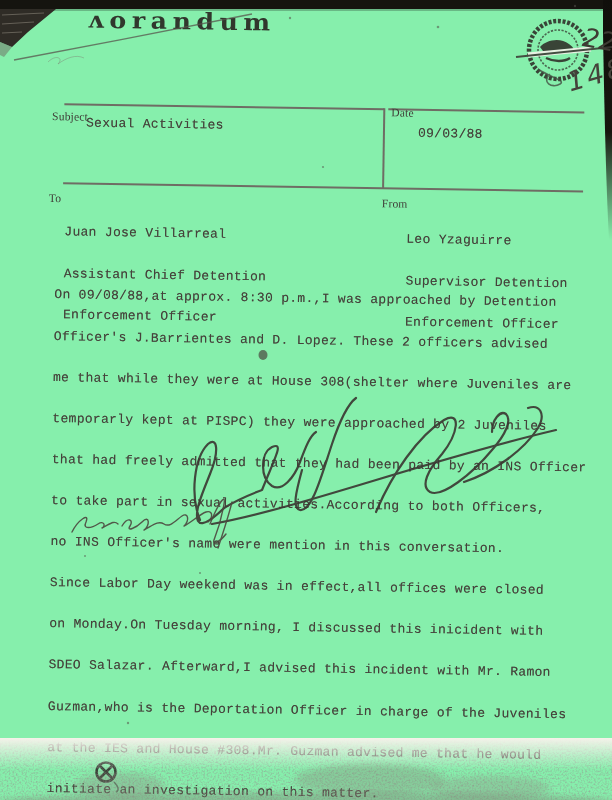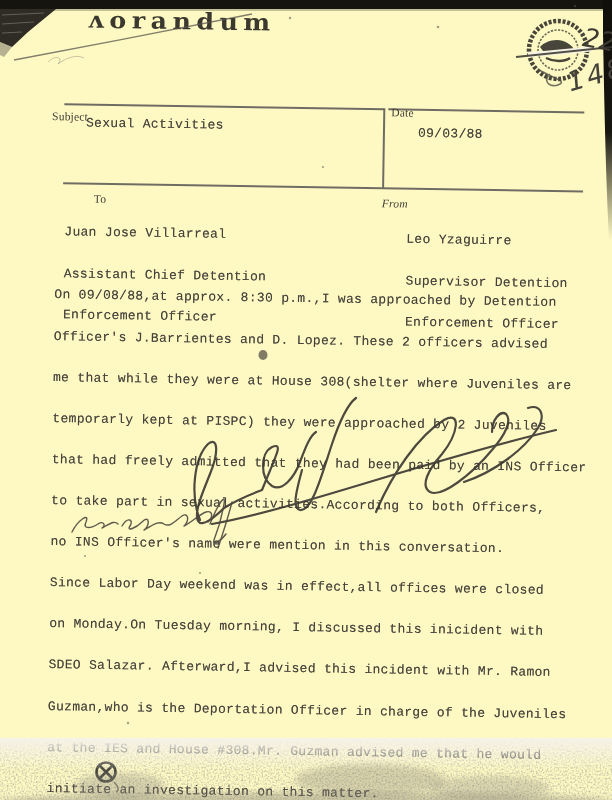--- a/index.html
+++ b/index.html
@@ -1,18 +1,18 @@
 <!DOCTYPE html>
 <html><head>
 <meta charset="utf-8">
 <style>
   html,body { margin:0; padding:0; background:#ffffff; }
   .page {
     position:relative; width:612px; height:800px;
-    background:#fef9c3; overflow:hidden;
+    background:#86efac; overflow:hidden;
   }
   .abs { position:absolute; }
   .rot {
     position:absolute; inset:0;
     transform:rotate(0.9deg); transform-origin:50px 0px;
   }
   .type {
     font-family:"Liberation Mono", monospace;
     font-size:13px; letter-spacing:0.3px; line-height:13.7px;
     color:#45423b; white-space:pre;
@@ -46,28 +46,28 @@
     <div class="hline" style="left:390px; top:103px; width:196px;"></div>
     <div class="vline" style="left:385px; top:103px; height:80px;"></div>
     <div class="hline" style="left:66px; top:182px; width:520px;"></div>
 
     <div class="abs label" style="left:54px; top:110px;">Subject</div>
     <div class="abs type" style="left:88px; top:116px;">Sexual Activities</div>
 
     <div class="abs label" style="left:393px; top:101px;">Date</div>
     <div class="abs type" style="left:420px; top:121px;">09/03/88</div>
 
-    <div class="abs label" style="left:52px; top:192px;margin-left:45px;">To</div>
+    <div class="abs label" style="left:52px; top:192px;">To</div>
     <div class="abs type" style="left:68px; top:198px;">
       <div class="bodyline">Juan Jose Villarreal</div>
       <div class="bodyline">Assistant Chief Detention</div>
       <div class="bodyline">Enforcement Officer</div>
     </div>
 
-    <div class="abs label" style="left:385px; top:192px;font-style:italic;">From</div>
+    <div class="abs label" style="left:385px; top:192px;">From</div>
     <div class="abs type" style="left:410px; top:200px;">
       <div class="bodyline">Leo Yzaguirre</div>
       <div class="bodyline">Supervisor Detention</div>
       <div class="bodyline">Enforcement Officer</div>
     </div>
 
     <div class="abs type" style="left:59px; top:261px;">
       <div class="bodyline">On 09/08/88,at approx. 8:30 p.m.,I was approached by Detention</div>
       <div class="bodyline">Officer's J.Barrientes and D. Lopez. These 2 officers advised</div>
       <div class="bodyline">me that while they were at House 308(shelter where Juveniles are</div>

